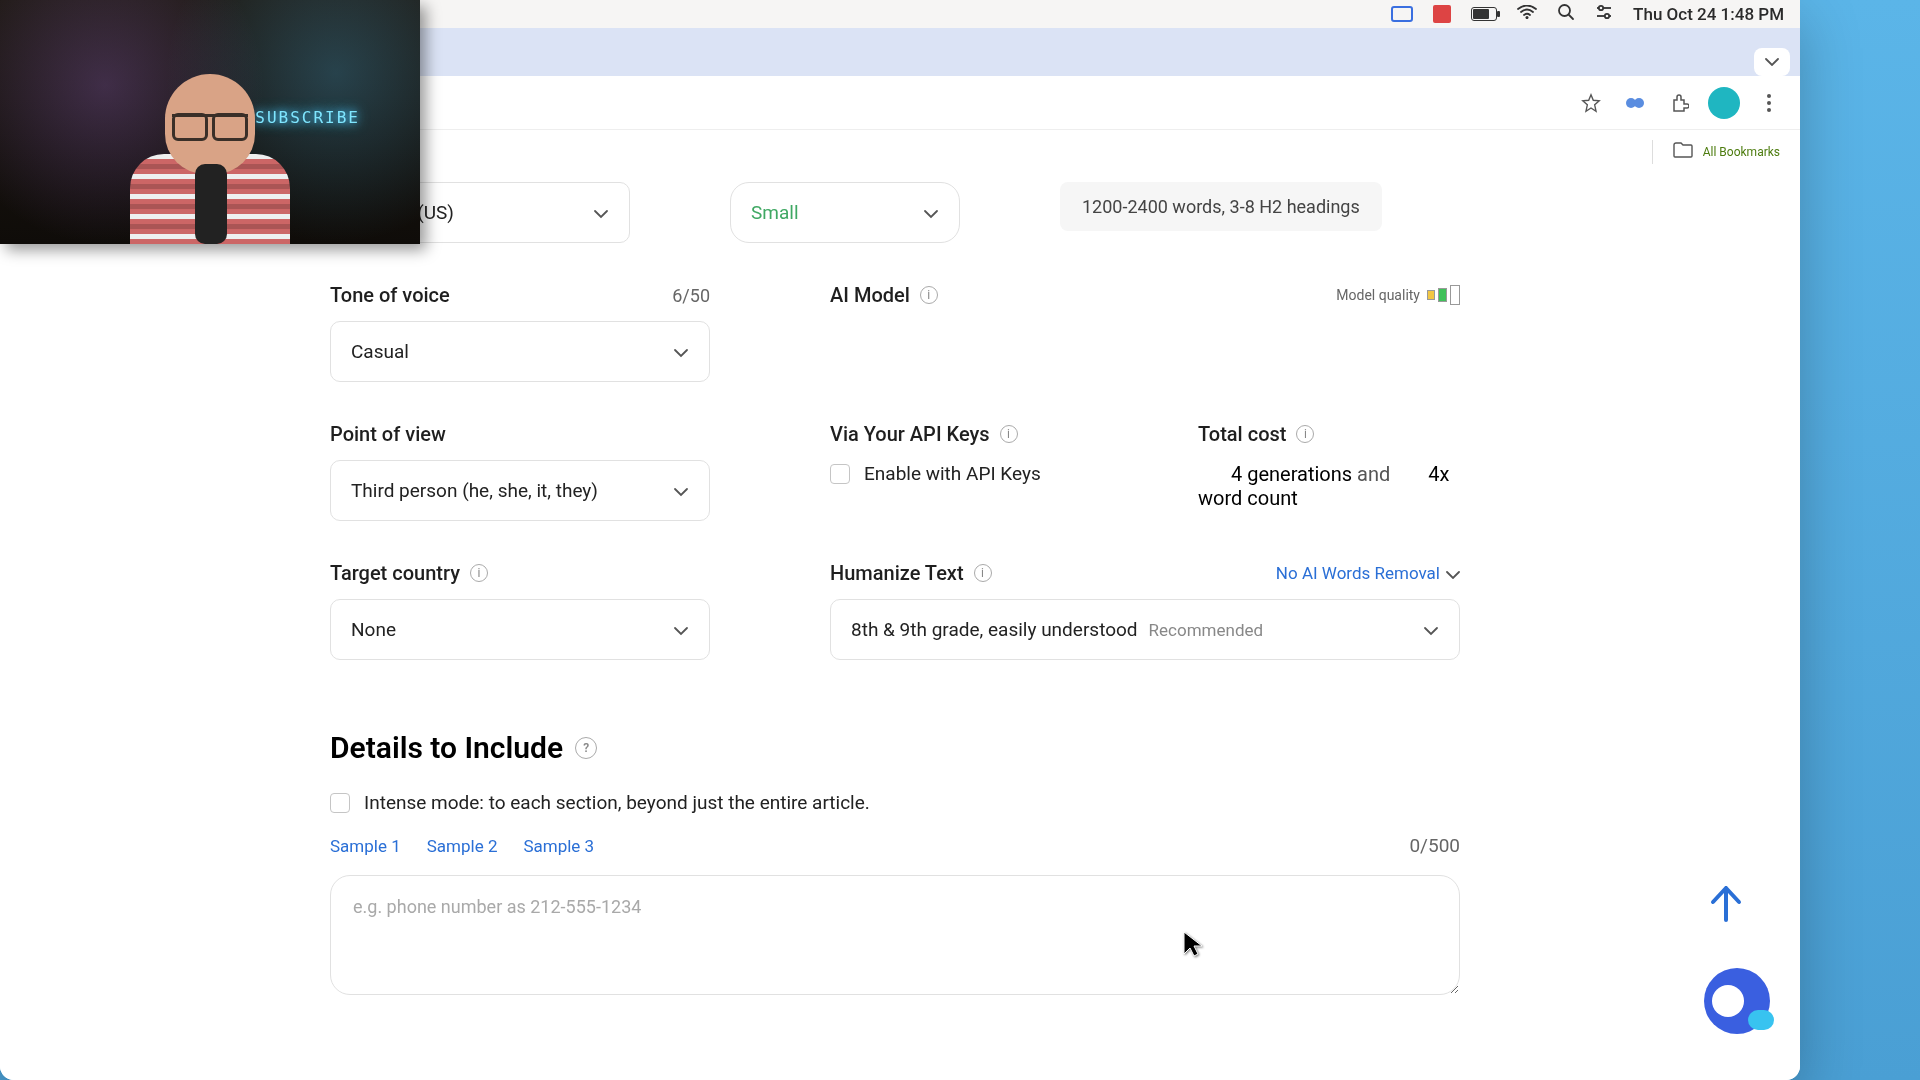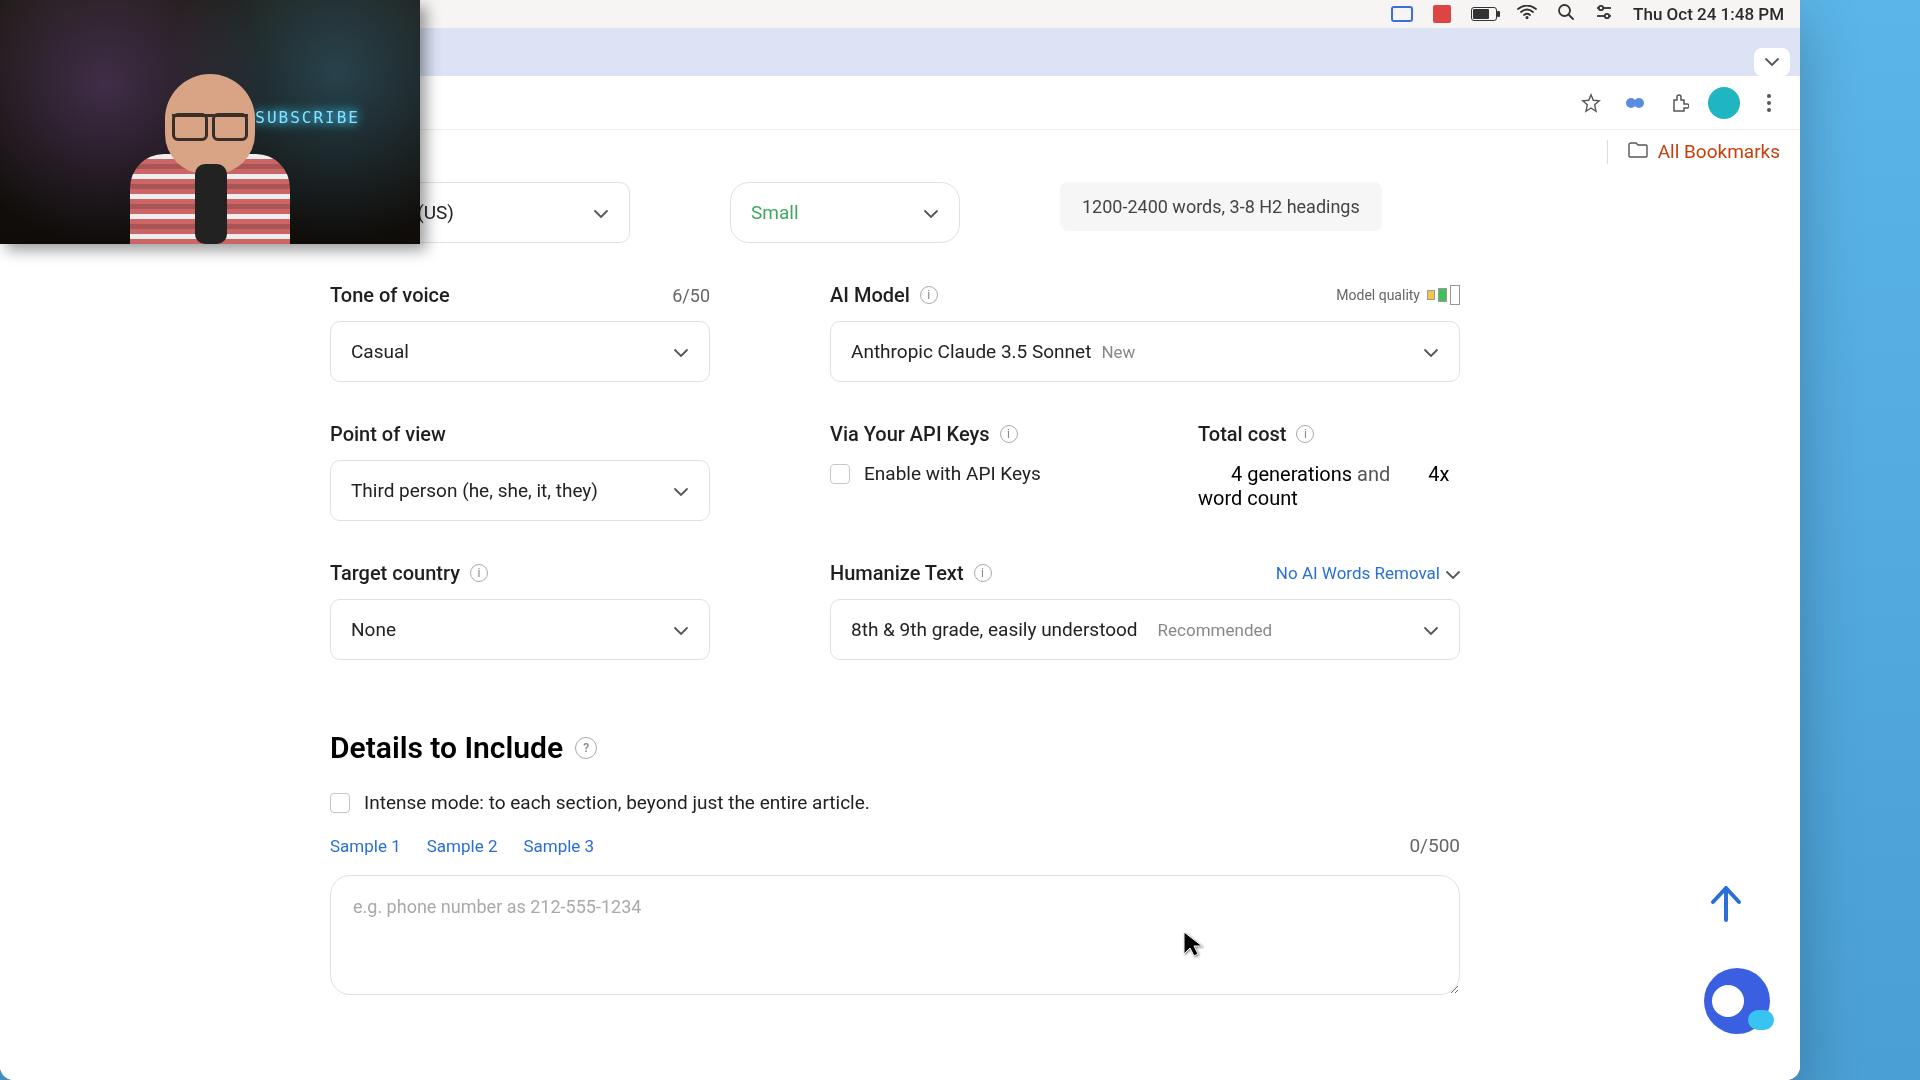--- a/index.html
+++ b/index.html
@@ -134,21 +134,21 @@
   border-radius: 10px;
   padding: 18px 20px;
   font-size: 19px;
   color: #222;
   display: flex;
   align-items: center;
   background: #fff;
 }
 .select .chevron { margin-left: auto; color: #555; }
 .badge-new { background:transparent; color:#888; font-size:17px; margin-left:10px;}
-.rec { color:#888; font-size:17px; margin-left:20px;}
+.rec { color:#888; font-size:17px; margin-left:11px;}
 
 .top-row { display:flex; gap: 100px; align-items: flex-start; margin-top: 8px;}
 .select.small { width: 230px; border-radius: 19px; }
 .select.lang { width: 300px; }
 .select.green .value { color: #3fa863; }
 .hint-box {
   background: #f6f6f6;
   border-radius: 8px;
   padding: 14px 22px;
   color: #444;
@@ -368,21 +368,21 @@
     </span>
   </div>
 
   <div class="bookmarks-bar">
     <span class="divider"></span>
     <span class="folder-icon">
       <svg width="20" height="16" viewBox="0 0 20 16">
           <path d="M1 3 a2 2 0 0 1 2 -2 H8 L10 3 H18 a1 1 0 0 1 1 1 V14 a1 1 0 0 1 -1 1 H2 a1 1 0 0 1 -1 -1 Z" stroke="#555" stroke-width="1.4" fill="none"></path>
         </svg>
     </span>
-    <span style="font-size:19px;color:#c2410c;">All Bookmarks</span>
+    <span style="font-size:12px;color:#4d7c0f;">All Bookmarks</span>
   </div>
 
   <div class="page">
 
     <div class="top-row">
       <div class="select lang">
         <span class="value">English (US)</span>
         <span class="chevron">
           <svg width="16" height="10" viewBox="0 0 16 10">
               <path d="M2 2 L8 8 L14 2" stroke="#555" stroke-width="1.8" fill="none" stroke-linecap="round"></path>
@@ -421,29 +421,20 @@
         <div class="field">
           <div class="field-label-row">
             <span class="field-label">AI Model</span>
             <span class="info-icon">i</span>
             <div class="quality-row">
               <span class="quality-label">Model quality</span>
               <span class="bar b1"></span>
               <span class="bar b2"></span>
               <span class="bar b3"></span>
             </div>
-          </div>
-          <div class="select">
-            <span>Anthropic Claude 3.5 Sonnet</span>
-            <span class="badge-new">New</span>
-            <span class="chevron">
-              <svg width="16" height="10" viewBox="0 0 16 10">
-                  <path d="M2 2 L8 8 L14 2" stroke="#555" stroke-width="1.8" fill="none" stroke-linecap="round"></path>
-                </svg>
-            </span>
           </div>
         </div>
       </div>
     </div>
 
     <div class="row">
       <div class="col col-a">
         <div class="field">
           <div class="field-label-row">
             <span class="field-label">Point of view</span>

